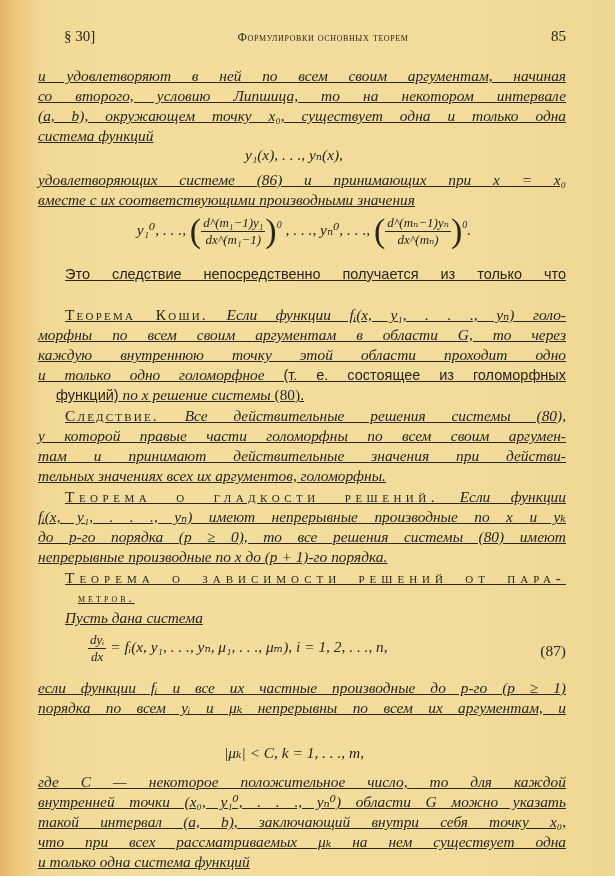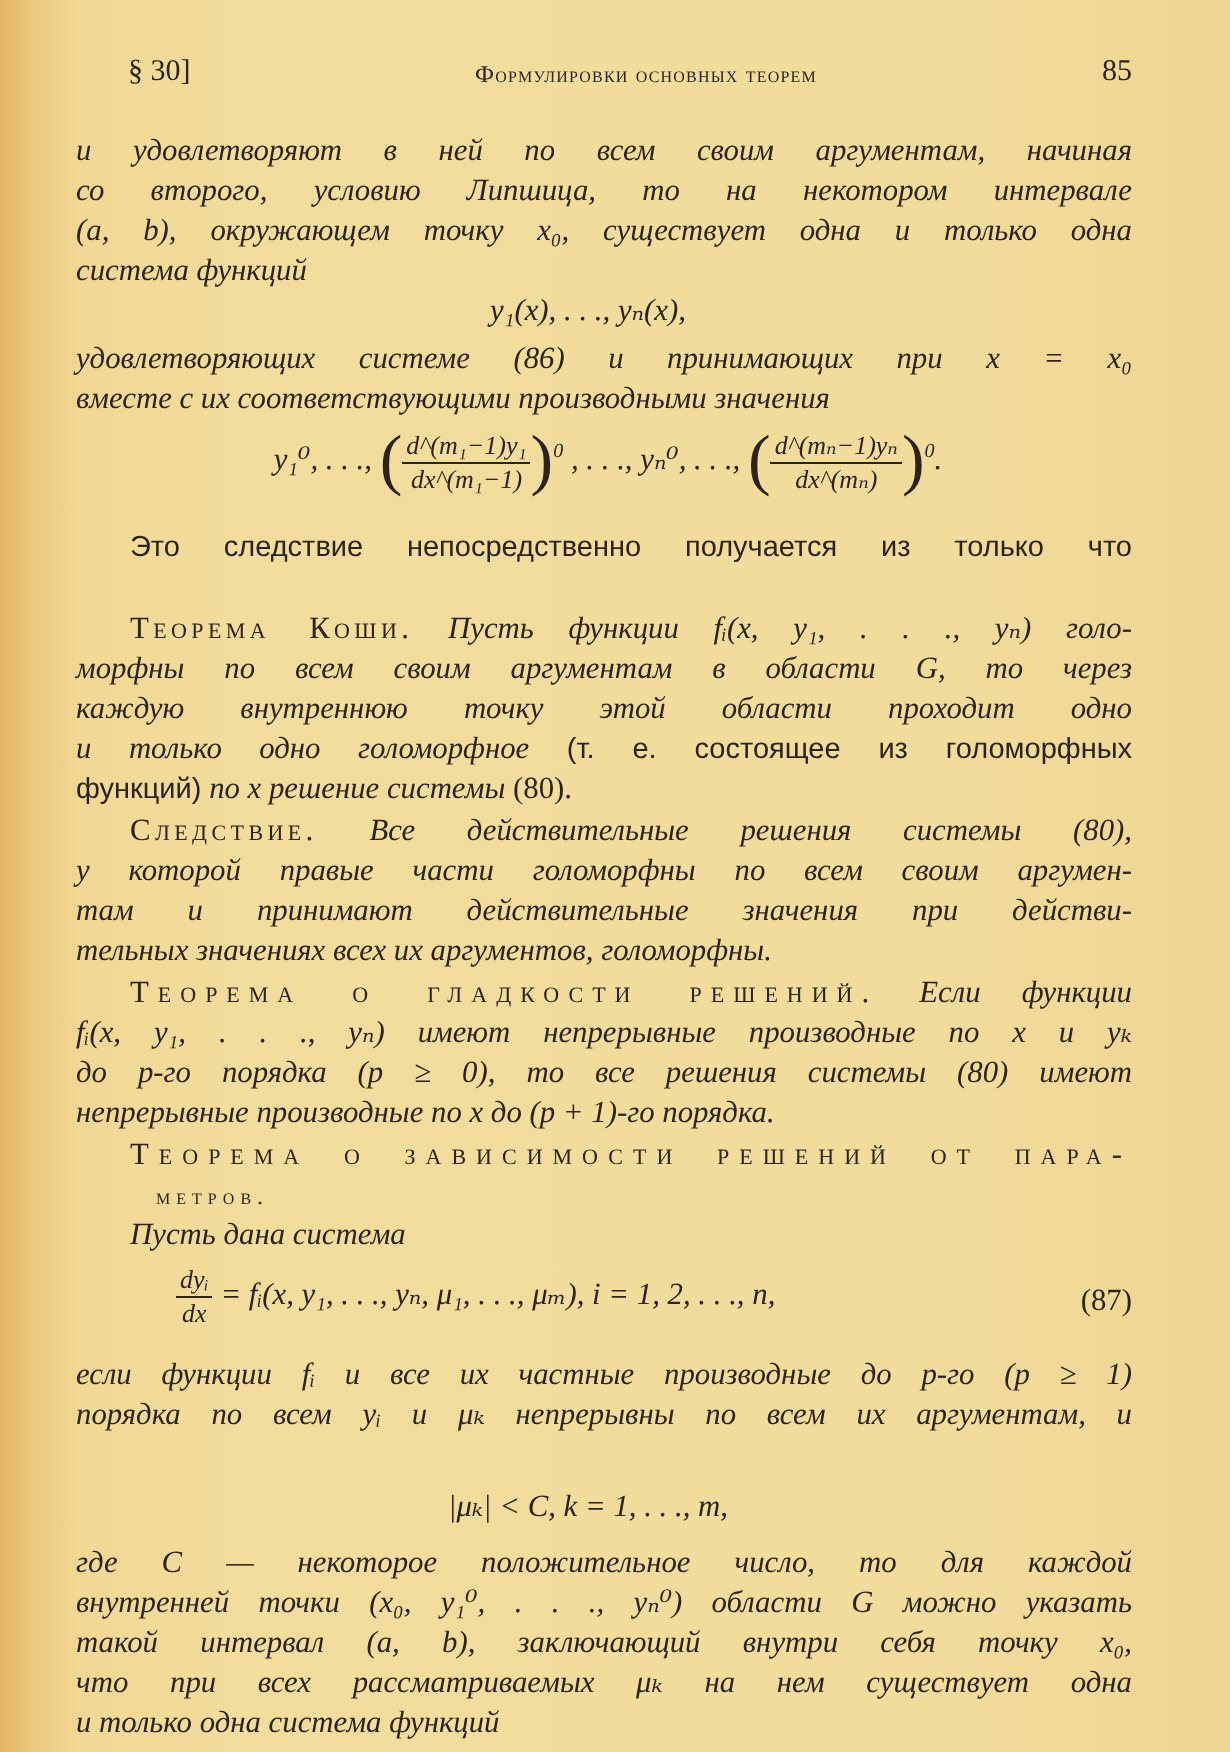--- a/index.html
+++ b/index.html
@@ -8,21 +8,21 @@
     background: linear-gradient(90deg, #e3b466 0px, #ecc97e 18px, #f1d894 40px, #f3dd9c 120px, #f2dc9b 480px, #efd592 615px);
     font-family: "Liberation Serif", "DejaVu Serif", serif;
     color: #2a241c;
     position: relative;
   }
   .page { position: absolute; left: 0; top: 0; width: 615px; height: 836px; }
   .header { position: absolute; top: 28px; left: 64px; width: 502px; height: 20px; font-size: 15px; }
   .header .sec { position: absolute; left: 0; top: 0; }
   .header .title { position: absolute; left: 16px; right: 0; text-align: center; font-size: 12px; letter-spacing: 0.6px; font-variant: small-caps; top: 2px; }
   .header .pno { position: absolute; right: 0; top: 0; }
-  .line { position: absolute; left: 38px; width: 528px; font-size: 15.4px; line-height: 20px; white-space: nowrap; }
+  .line { position: absolute; left: 38px; width: 528px; font-size: 15.4px; line-height: 20px; white-space: nowrap; text-decoration: underline; }
   .j { text-align: justify; text-align-last: justify; }
   .it { font-style: italic; }
   .ind { padding-left: 27px; box-sizing: border-box; }
   .sc { font-variant: small-caps; letter-spacing: 2.2px; font-style: normal; }
   .formula { position: absolute; left: 38px; width: 528px; text-align: center; font-size: 15.4px; font-style: italic; white-space: nowrap; }
   sup { font-size: 10px; }
   .frac { display: inline-block; vertical-align: middle; text-align: center; font-size: 13px; }
   .frac .num { display: block; border-bottom: 1px solid #2a241c; padding: 0 2px; }
   .frac .den { display: block; padding: 0 2px; }
   .paren { font-size: 34px; vertical-align: middle; font-style: normal; font-weight: 300; }
@@ -53,30 +53,30 @@
     <span>y₁⁰, . . .,</span>
     <span class="paren">(</span><span class="frac"><span class="num">d^(m₁−1)y₁</span><span class="den">dx^(m₁−1)</span></span><span class="paren">)</span><sup>0</sup>
     <span>, . . ., yₙ⁰, . . .,</span>
     <span class="paren">(</span><span class="frac"><span class="num">d^(mₙ−1)yₙ</span><span class="den">dx^(mₙ)</span></span><span class="paren">)</span><sup>0</sup>.
   </div>
 
   <div class="line j ind" style="top:264px; font-family:'Liberation Sans','DejaVu Sans',sans-serif; font-size:14.5px;">Это следствие непосредственно получается из только что</div>
 
   <div class="line j ind" style="top:305px">
     <span class="sc">Теорема Коши.</span>
-    <span class="it">Пусть функции fᵢ(x, y₁, . . ., yₙ) голо-</span>
+    <span class="it">Если функции fᵢ(x, y₁, . . ., yₙ) голо-</span>
   </div>
   <div class="line j it" style="top:325px">морфны по всем своим аргументам в области G, то через</div>
   <div class="line j it" style="top:345px">каждую внутреннюю точку этой области проходит одно</div>
   <div class="line j" style="top:365px">
     <span class="it">и только одно голоморфное</span>
     <span style="font-family:'Liberation Sans','DejaVu Sans',sans-serif; font-size:14.5px;">(т. е. состоящее из голоморфных</span>
   </div>
   <div class="line" style="top:385px">
-    <span style="font-family:'Liberation Sans','DejaVu Sans',sans-serif; font-size:14.5px;">функций)</span>
+    <span style="font-family:'Liberation Sans','DejaVu Sans',sans-serif; font-size:14.5px;margin-left:18px;">функций)</span>
     <span class="it">по x решение системы</span>
     <span>(80).</span>
   </div>
 
   <div class="line j ind" style="top:406px">
     <span class="sc">Следствие.</span>
     <span class="it">Все действительные решения системы (80),</span>
   </div>
   <div class="line j it" style="top:426px">у которой правые части голоморфны по всем своим аргумен-</div>
   <div class="line j it" style="top:446px">там и принимают действительные значения при действи-</div>

